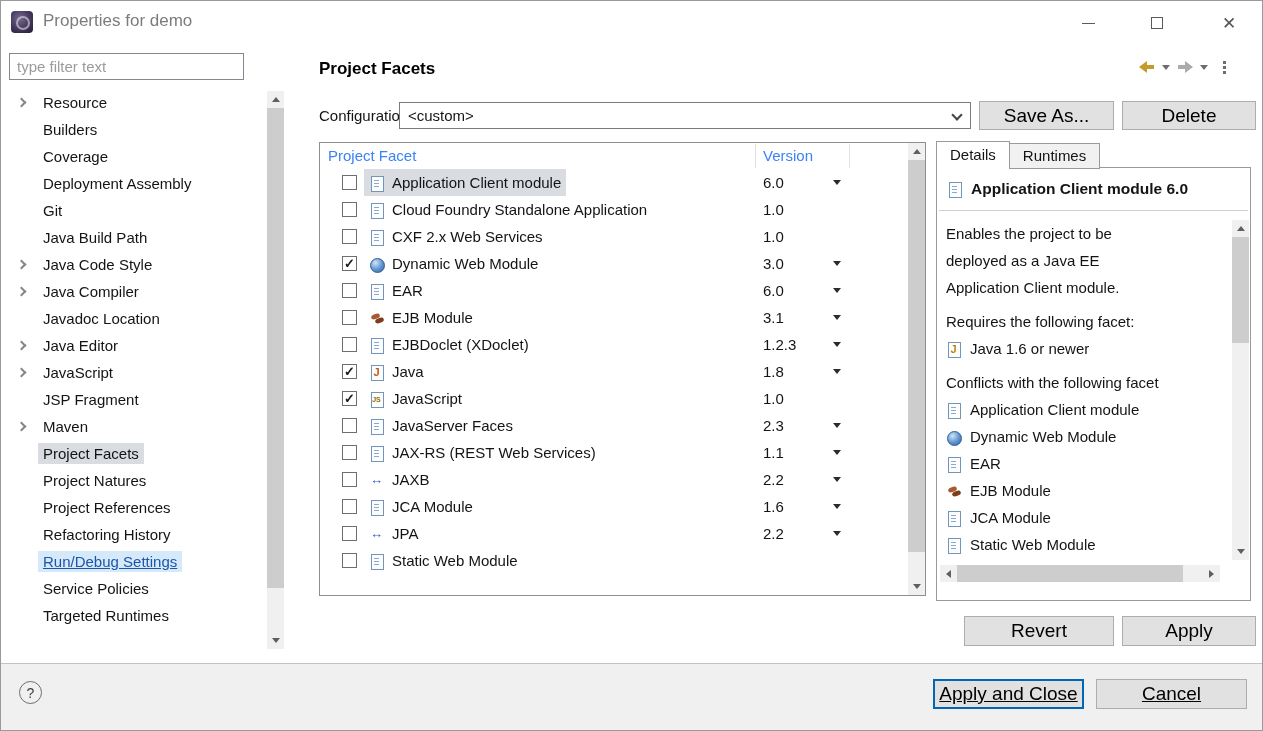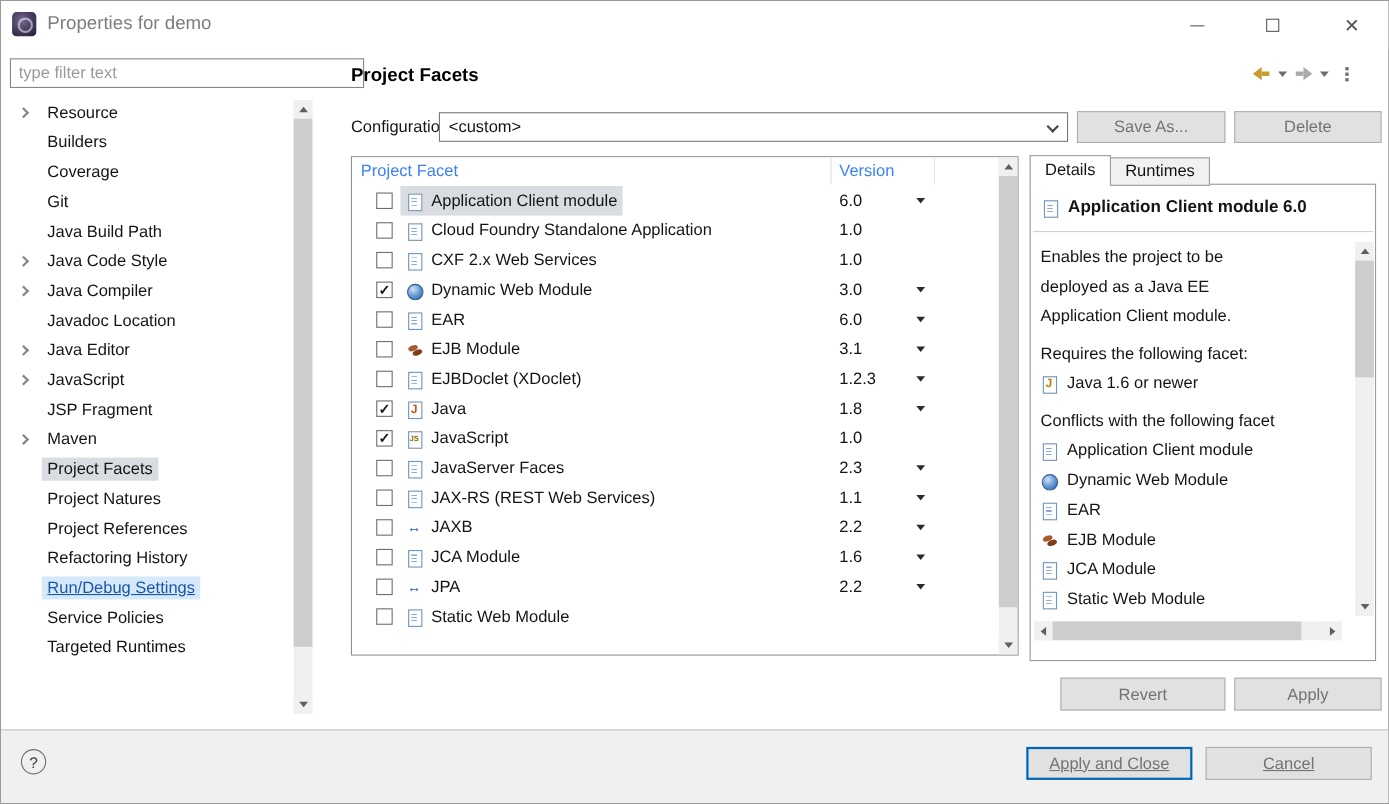--- a/index.html
+++ b/index.html
@@ -11,21 +11,21 @@
 #appicon{position:absolute;left:10px;top:10px;width:22px;height:22px;border-radius:4px;background:radial-gradient(circle at 40% 35%,#7a6a92 0%,#4b3f63 45%,#201a32 100%);}
 #appicon::after{content:"";position:absolute;left:5px;top:5px;width:10px;height:10px;border:2px solid rgba(255,255,255,.5);border-radius:50%;}
 #wtitle{position:absolute;left:42px;top:10px;font-size:17px;color:#7c7c7c;white-space:nowrap;}
 .winbtn{position:absolute;top:8px;width:30px;height:28px;display:flex;align-items:center;justify-content:center;}
 #btn-min{left:1072px;} #btn-max{left:1141px;} #btn-close{left:1213px;font-size:17px;color:#555;}
 #min-line{width:13px;height:1px;background:#5a5a5a;}
 #max-box{width:12px;height:12px;border:1px solid #5a5a5a;background:#fff;}
 
 
 #sidebar{position:absolute;left:0;top:44px;width:308px;height:618px;background:#fff;}
-#filter{position:absolute;left:8px;top:8px;width:322px;height:27px;border:1px solid #828790;padding:0 7px;font-family:"Liberation Sans",sans-serif;font-size:15px;color:#333;background:#fff;}
+#filter{position:absolute;left:8px;top:8px;width:235px;height:27px;border:1px solid #828790;padding:0 7px;font-family:"Liberation Sans",sans-serif;font-size:15px;color:#333;background:#fff;}
 #filter::placeholder{color:#9b9b9b;}
 #tree{position:absolute;left:0;top:44px;width:264px;}
 .tree-item{position:relative;height:27px;display:flex;align-items:center;padding-left:37px;white-space:nowrap;}
 .chev{width:7px;height:7px;border-top:2px solid #868686;border-right:2px solid #868686;transform:rotate(45deg);}
 .tree-chev{position:absolute;left:17px;top:10px;}
 .tree-label{padding:2px 5px;}
 .tree-label.sel{background:#d9dce1;}
 .tree-item.hl .tree-label{background:#d6e9fb;color:#1d56a9;text-decoration:underline;}
 
 
@@ -49,21 +49,21 @@
 #nav-back .bar{left:8px;background:#c59b2d;}
 #nav-fwd .head{right:0;border-left:8px solid #ababab;}
 #nav-fwd .bar{right:8px;background:#ababab;}
 .mini-caret{width:0;height:0;border-left:4px solid transparent;border-right:4px solid transparent;border-top:5px solid #6d6d6d;}
 #view-menu{width:3px;height:13px;position:relative;margin-left:8px;}
 #view-menu::before{content:"";position:absolute;left:0;top:0;width:3px;height:3px;background:#6d6d6d;box-shadow:0 5px 0 #6d6d6d,0 10px 0 #6d6d6d;}
 
 #cfg-label{position:absolute;left:318px;top:106px;}
 #combo{position:absolute;left:398px;top:101px;width:572px;height:27px;border:1px solid #7a7a7a;background:#fff;display:flex;align-items:center;padding:0 28px 0 8px;}
 #combo-chev{position:absolute;right:9px;top:8px;width:8px;height:8px;border-right:2px solid #444;border-bottom:2px solid #444;transform:rotate(45deg);}
-.btn{position:absolute;background:#e1e1e1;border:1px solid #adadad;display:flex;align-items:center;justify-content:center;font-size:15px;color:#737373;}
+.btn{position:absolute;background:#e1e1e1;border:1px solid #adadad;display:flex;align-items:center;justify-content:center;font-size:19px;color:#000000;}
 #btn-saveas{left:978px;top:100px;width:135px;height:29px;}
 #btn-delete{left:1121px;top:100px;width:134px;height:29px;}
 
 
 #ftable{position:absolute;left:318px;top:141px;width:607px;height:454px;border:1px solid #8f8f8f;background:#fff;overflow:hidden;}
 #thead{position:absolute;left:0;top:0;right:17px;height:26px;background:#fff;}
 .th{position:absolute;top:0;line-height:26px;color:#3b82f6;}
 #th1{left:8px;} #th2{left:443px;}
 .col-div{position:absolute;top:1px;height:24px;width:1px;background:#e2e2e2;}
 #frows{position:absolute;left:0;top:26px;right:17px;bottom:0;overflow:hidden;}
@@ -142,20 +142,23 @@
           <span class="chev tree-chev"></span>
           <span class="tree-label">Resource</span>
         </div>
         <div class="tree-item">
           <span class="tree-label">Builders</span>
         </div>
         <div class="tree-item">
           <span class="tree-label">Coverage</span>
         </div>
         <div class="tree-item">
+          <span class="tree-label">Deployment Assembly</span>
+        </div>
+        <div class="tree-item">
           <span class="tree-label">Git</span>
         </div>
         <div class="tree-item">
           <span class="tree-label">Java Build Path</span>
         </div>
         <div class="tree-item">
           <span class="chev tree-chev"></span>
           <span class="tree-label">Java Code Style</span>
         </div>
         <div class="tree-item">

